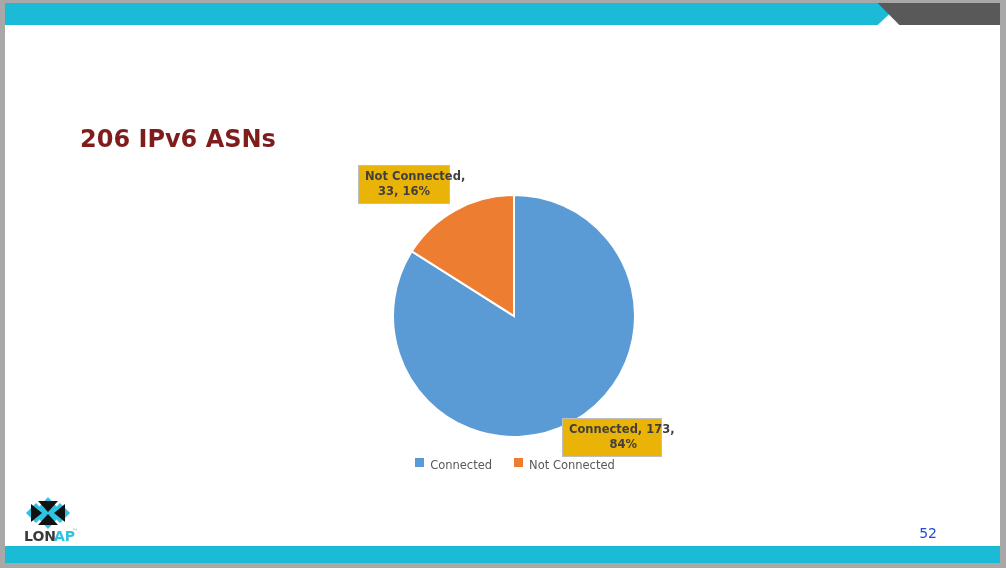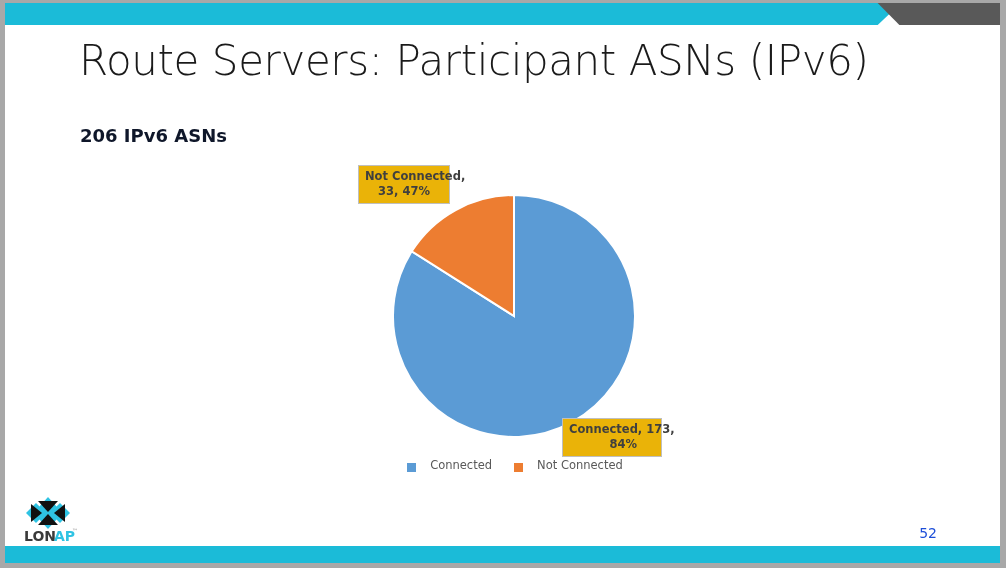--- a/index.html
+++ b/index.html
@@ -76,23 +76,23 @@
     letter-spacing: -0.4px;
     white-space: nowrap;
   }
 
   
   #subtitle {
     position: absolute;
     left: 75px;
     top: 122px;
     font-family: "DejaVu Sans", sans-serif;
-    font-size: 18px;
+    font-size: 24px;
     font-weight: bold;
-    color: #0f172a;
+    color: #7f1d1d;
     white-space: nowrap;
   }
 
   
   #chart {
     position: absolute;
     left: 330px;
     top: 155px;
     width: 360px;
     height: 330px;
@@ -141,22 +141,22 @@
     left: 0;
     top: 300px;
     width: 360px;
     display: flex;
     justify-content: center;
     align-items: center;
     gap: 22px;
   }
   .legend-item {
     display: flex;
-    align-items: flex-end;
-    gap: 14px;
+    align-items: flex-start;
+    gap: 6px;
     font-family: "DejaVu Sans", sans-serif;
     font-size: 11.5px;
     color: #595959;
     white-space: nowrap;
   }
   .legend-swatch {
     width: 9px;
     height: 9px;
     display: inline-block;
   }
@@ -184,38 +184,37 @@
 </head>
 <body>
 
 <div id="slide">
 
   <div id="topbar">
     <div id="topbar-cyan" style="background: rgb(27, 187, 216);"></div>
     <div id="topbar-gray" style="background: rgb(89, 89, 89);"></div>
   </div>
 
-  <div id="title">Route Servers: Participant ASNs (IPv6)</div>
 
   <div id="subtitle">206 IPv6 ASNs</div>
 
   <div id="chart">
 
     <div id="pie-wrap">
       <svg id="pie-svg" width="246" height="246" viewBox="0 0 246 246">
 
         <path id="slice-connected" stroke="#ffffff" stroke-width="2" d="M 123 123 L 123.00000000000001 2 A 121 121 0 1 1 20.757295984197185 58.28964939411209 Z" fill="#5B9BD5"></path>
 
         <path id="slice-notconnected" stroke="#ffffff" stroke-width="2" d="M 123 123 L 20.757295984197185 58.28964939411209 A 121 121 0 0 1 122.99999999999997 2 Z" fill="#ED7D31"></path>
       </svg>
     </div>
 
     <div class="datalabel" id="label-notconnected">
       <span class="l1">Not Connected,</span>
-      <span class="l2">33, 47%</span>
+      <span class="l2">33, 16%</span>
     </div>
 
     <div class="datalabel" id="label-connected">
       <span class="l1">Connected,  173,</span>
       <span class="l2">84%</span>
     </div>
 
     <div id="legend">
       <div class="legend-item">
         <span class="legend-swatch" id="sw0" style="background: rgb(91, 155, 213);"></span>

